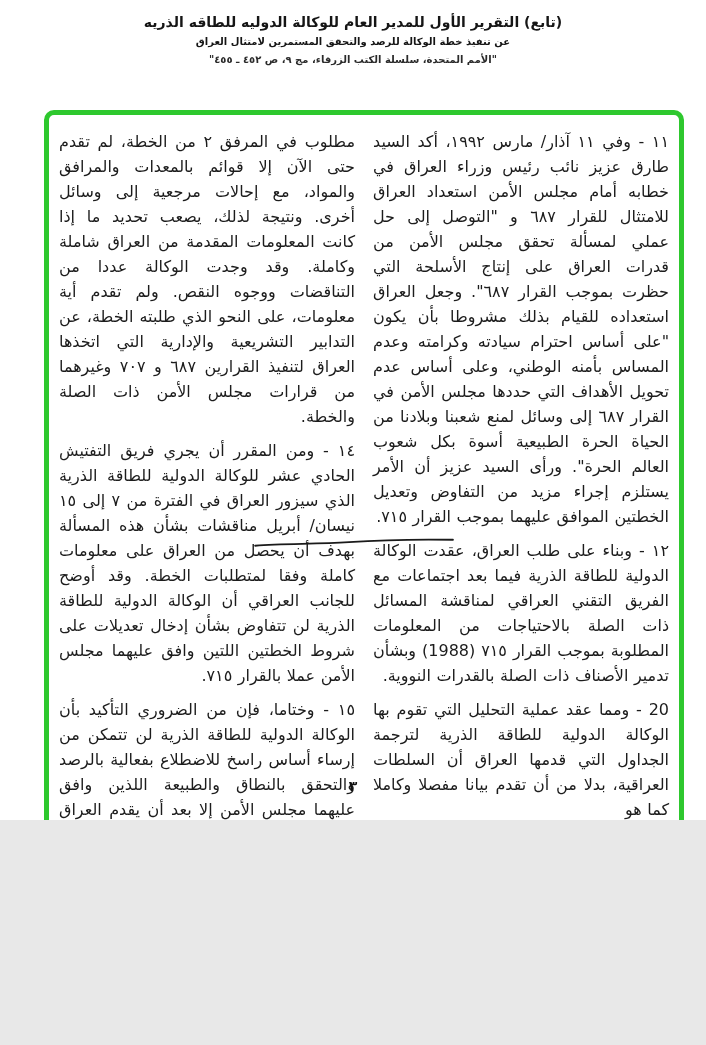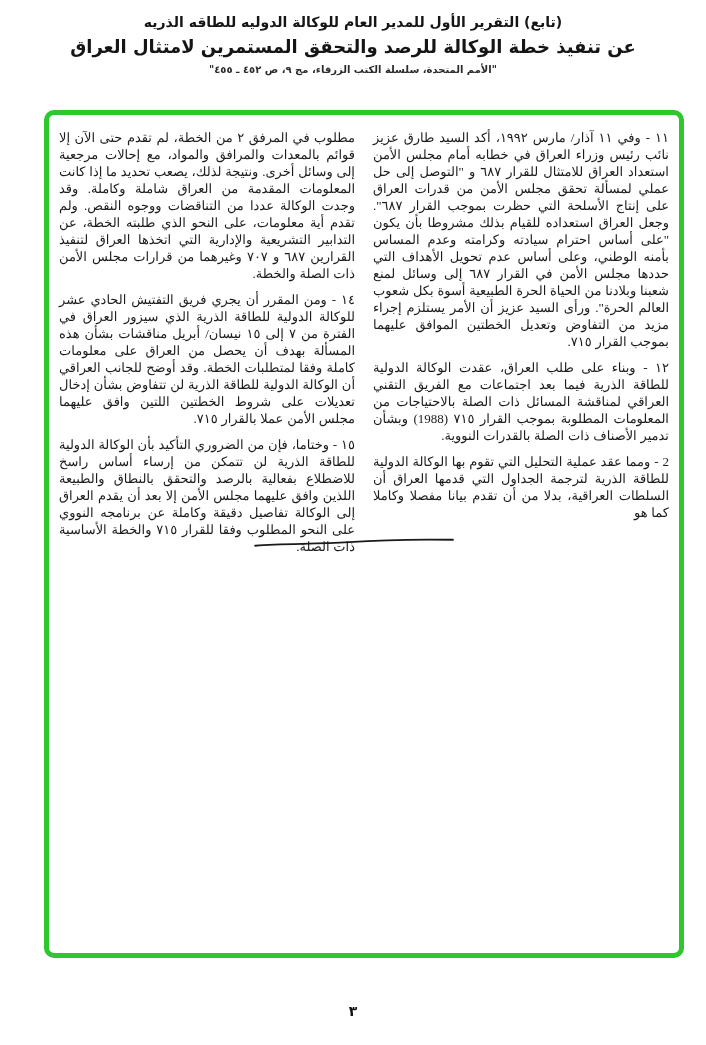--- a/index.html
+++ b/index.html
@@ -4,21 +4,21 @@
 <style>
   html, body {
     margin: 0;
     padding: 0;
     background: #e8e8e8;
     font-family: "DejaVu Sans", sans-serif;
   }
   .page {
     position: relative;
     width: 706px;
-    height: 1045px;
+    height: 820px;
     margin: 0 auto;
     background: #ffffff;
     overflow: hidden;
     direction: rtl;
   }
   
   .header {
     position: absolute;
     top: 14px;
     left: 0;
@@ -26,21 +26,21 @@
     text-align: center;
     color: #151515;
   }
   .header .h-line1 {
     font-size: 14px;
     font-weight: bold;
     letter-spacing: 0.2px;
     margin: 0 0 6px 0;
   }
   .header .h-line2 {
-    font-size: 18px;
+    font-size: 10px;
     font-weight: bold;
     margin: 0 0 7px 0;
   }
   .header .h-line3 {
     font-size: 10px;
     font-weight: bold;
     color: #2a2a2a;
     margin: 0;
   }
   
@@ -66,27 +66,26 @@
     display: flex;
     flex-direction: row;   
     gap: 18px;
     align-items: flex-start;
   }
   .col {
     flex: 1 1 0;
     min-width: 0;
   }
   .col p {
-    font-size: 13px;
-    line-height: 17px;
+    font-size: 16px;
+    line-height: 25px;
     color: #1c1c1c;
     text-align: justify;
     margin: 0 0 9px 0;
     word-spacing: 0.5px;
-    font-family: Liberation Serif, serif;
   }
   .col p.numbered {
     text-indent: 0;
   }
   
   .pen-mark {
     position: absolute;
     left: 205px;
     top: 424px;
     width: 200px;
@@ -118,21 +117,21 @@
   </div>
 
   <div class="frame">
     <div class="frame-inner">
 
       <div class="columns">
 
         <div class="col">
           <p class="numbered">١١ -    وفي ١١ آذار/ مارس ١٩٩٢، أكد السيد طارق عزيز نائب رئيس وزراء العراق في خطابه أمام مجلس الأمن استعداد العراق للامتثال للقرار ٦٨٧ و "التوصل إلى حل عملي لمسألة تحقق مجلس الأمن من قدرات العراق على إنتاج الأسلحة التي حظرت بموجب القرار ٦٨٧". وجعل العراق استعداده للقيام بذلك مشروطا بأن يكون "على أساس احترام سيادته وكرامته وعدم المساس بأمنه الوطني، وعلى أساس عدم تحويل الأهداف التي حددها مجلس الأمن في القرار ٦٨٧ إلى وسائل لمنع شعبنا وبلادنا من الحياة الحرة الطبيعية أسوة بكل شعوب العالم الحرة". ورأى السيد عزيز أن الأمر يستلزم إجراء مزيد من التفاوض وتعديل الخطتين الموافق عليهما بموجب القرار ٧١٥.</p>
           <p class="numbered">١٢ -    وبناء على طلب العراق، عقدت الوكالة الدولية للطاقة الذرية فيما بعد اجتماعات مع الفريق التقني العراقي لمناقشة المسائل ذات الصلة بالاحتياجات من المعلومات المطلوبة بموجب القرار ٧١٥ (1988) وبشأن تدمير الأصناف ذات الصلة بالقدرات النووية.</p>
-          <p class="numbered">2 -    ومما عقد عملية التحليل التي تقوم بها الوكالة الدولية للطاقة الذرية لترجمة الجداول التي قدمها العراق أن السلطات العراقية، بدلا من أن تقدم بيانا مفصلا وكاملا كما هو</p>
+          <p class="numbered">20 -    ومما عقد عملية التحليل التي تقوم بها الوكالة الدولية للطاقة الذرية لترجمة الجداول التي قدمها العراق أن السلطات العراقية، بدلا من أن تقدم بيانا مفصلا وكاملا كما هو</p>
         </div>
 
         <div class="col">
           <p>مطلوب في المرفق ٢ من الخطة، لم تقدم حتى الآن إلا قوائم بالمعدات والمرافق والمواد، مع إحالات مرجعية إلى وسائل أخرى. ونتيجة لذلك، يصعب تحديد ما إذا كانت المعلومات المقدمة من العراق شاملة وكاملة. وقد وجدت الوكالة عددا من التناقضات ووجوه النقص. ولم تقدم أية معلومات، على النحو الذي طلبته الخطة، عن التدابير التشريعية والإدارية التي اتخذها العراق لتنفيذ القرارين ٦٨٧ و ٧٠٧ وغيرهما من قرارات مجلس الأمن ذات الصلة والخطة.</p>
           <p class="numbered">١٤ -    ومن المقرر أن يجري فريق التفتيش الحادي عشر للوكالة الدولية للطاقة الذرية الذي سيزور العراق في الفترة من ٧ إلى ١٥ نيسان/ أبريل مناقشات بشأن هذه المسألة بهدف أن يحصل من العراق على معلومات كاملة وفقا لمتطلبات الخطة. وقد أوضح للجانب العراقي أن الوكالة الدولية للطاقة الذرية لن تتفاوض بشأن إدخال تعديلات على شروط الخطتين اللتين وافق عليهما مجلس الأمن عملا بالقرار ٧١٥.</p>
           <p class="numbered">١٥ -    وختاما، فإن من الضروري التأكيد بأن الوكالة الدولية للطاقة الذرية لن تتمكن من إرساء أساس راسخ للاضطلاع بفعالية بالرصد والتحقق بالنطاق والطبيعة اللذين وافق عليهما مجلس الأمن إلا بعد أن يقدم العراق إلى الوكالة تفاصيل دقيقة وكاملة عن برنامجه النووي على النحو المطلوب وفقا للقرار ٧١٥ والخطة الأساسية ذات الصلة.</p>
         </div>
 
       </div>
 

